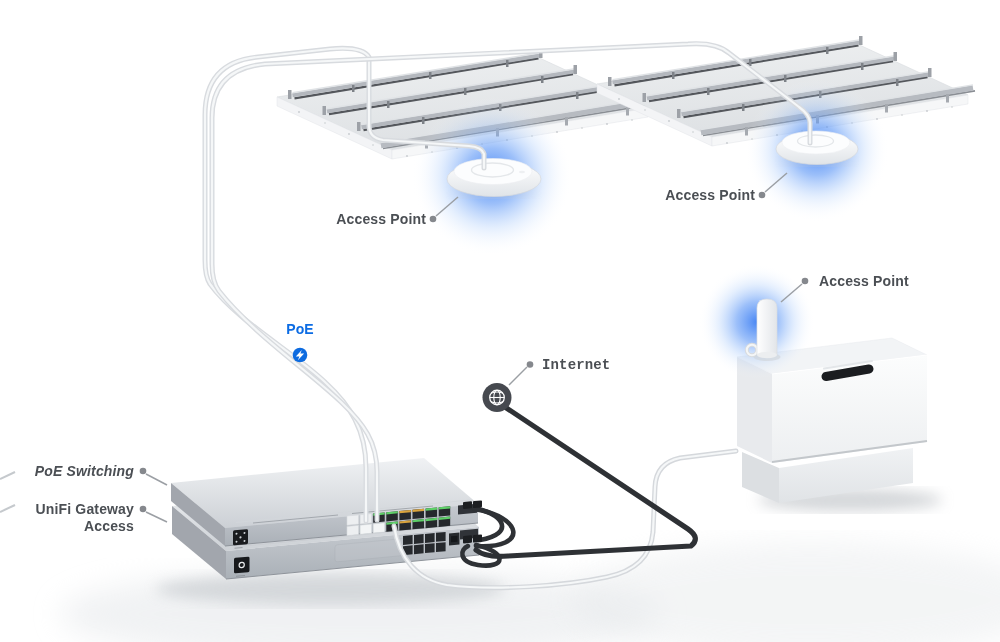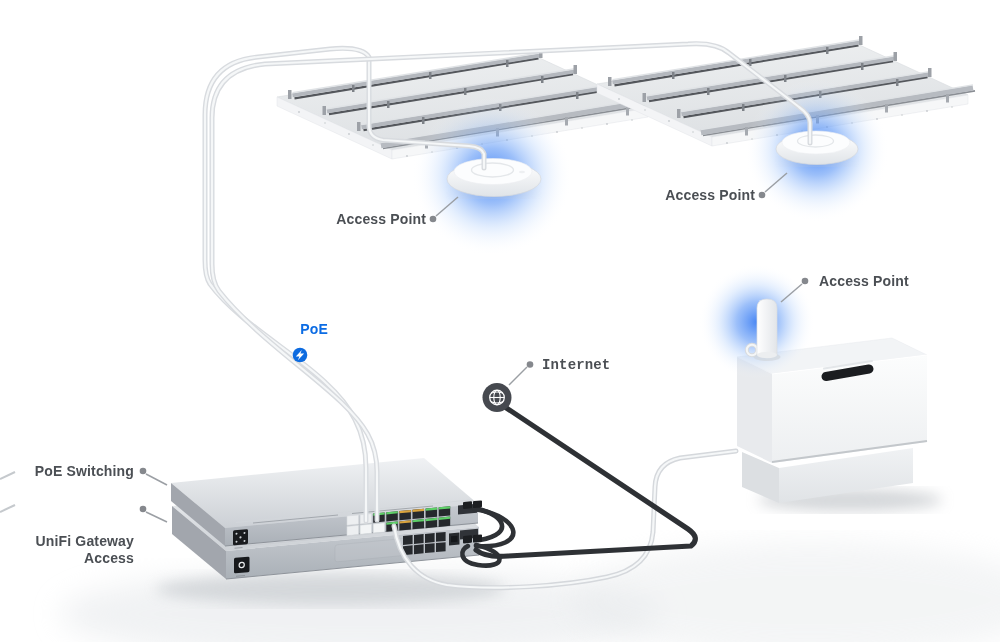--- a/index.html
+++ b/index.html
@@ -320,20 +320,20 @@
         <circle cx="805" cy="281" r="3.3"></circle>
     <circle cx="530" cy="364.5" r="3.3"></circle>
         <circle cx="143" cy="471" r="3.3"></circle>
         <circle cx="143" cy="509" r="3.3"></circle>
   </g>
 </svg>
 
 <div class="lbl right" style="left:300px;top:212px;width:126px;">Access Point</div>
 <div class="lbl right" style="left:630px;top:188px;width:125px;">Access Point</div>
 <div class="lbl" style="left:819px;top:274px;">Access Point</div>
-<div class="lbl blue" style="left:272px;top:322px;width:56px;text-align:right;">PoE</div>
+<div class="lbl blue" style="left:272px;top:322px;width:56px;text-align:center;">PoE</div>
 <div class="lbl" style="left:542px;top:358px;font-family:Liberation Mono, monospace;">Internet</div>
-<div class="lbl right" style="left:10px;top:464px;width:124px;">PoE Switching</div>
-<div class="lbl right two" style="left:10px;top:501px;width:124px;margin-top:32px;">
+<div class="lbl right" style="left:10px;top:464px;width:124px;font-style:italic;">PoE Switching</div>
+<div class="lbl right two" style="left:10px;top:501px;width:124px;">
   <span>UniFi Gateway</span><br>
   <span>Access</span>
 </div>
 </div>
 
 </body></html>

